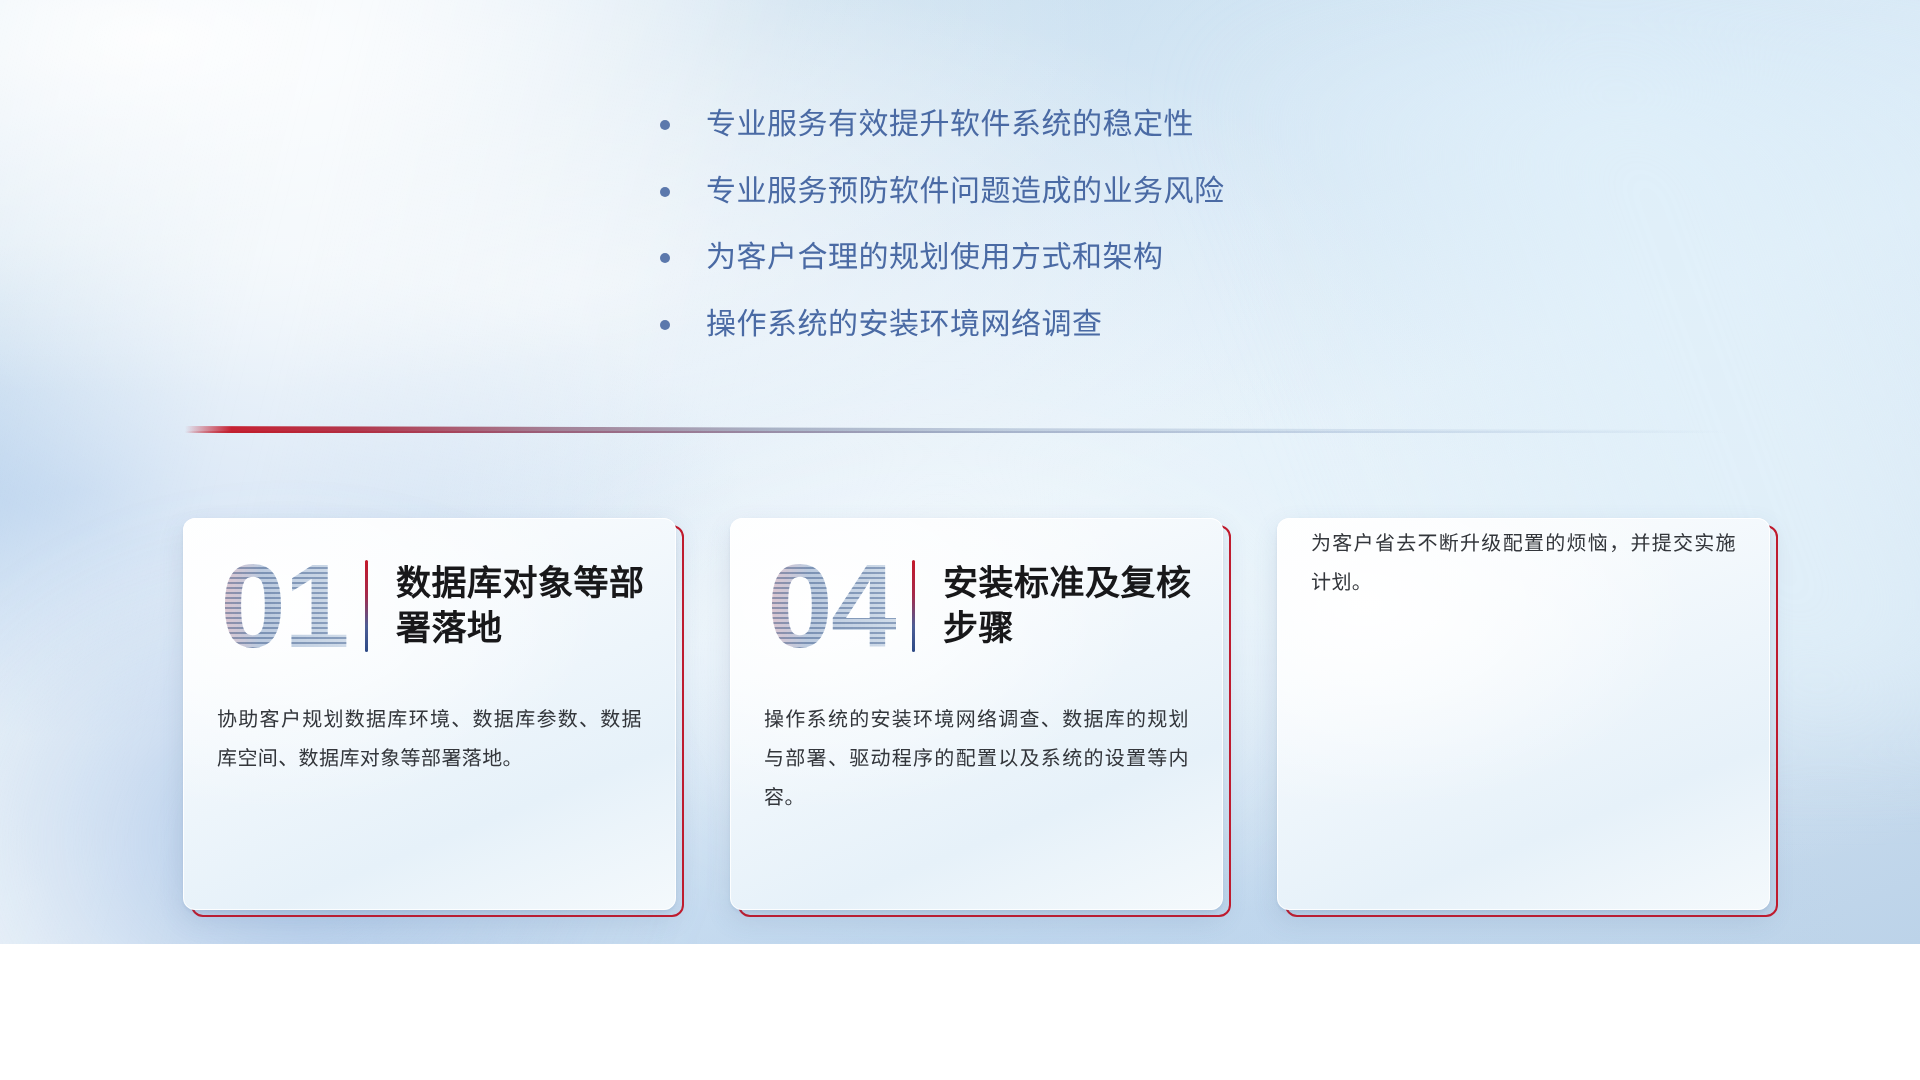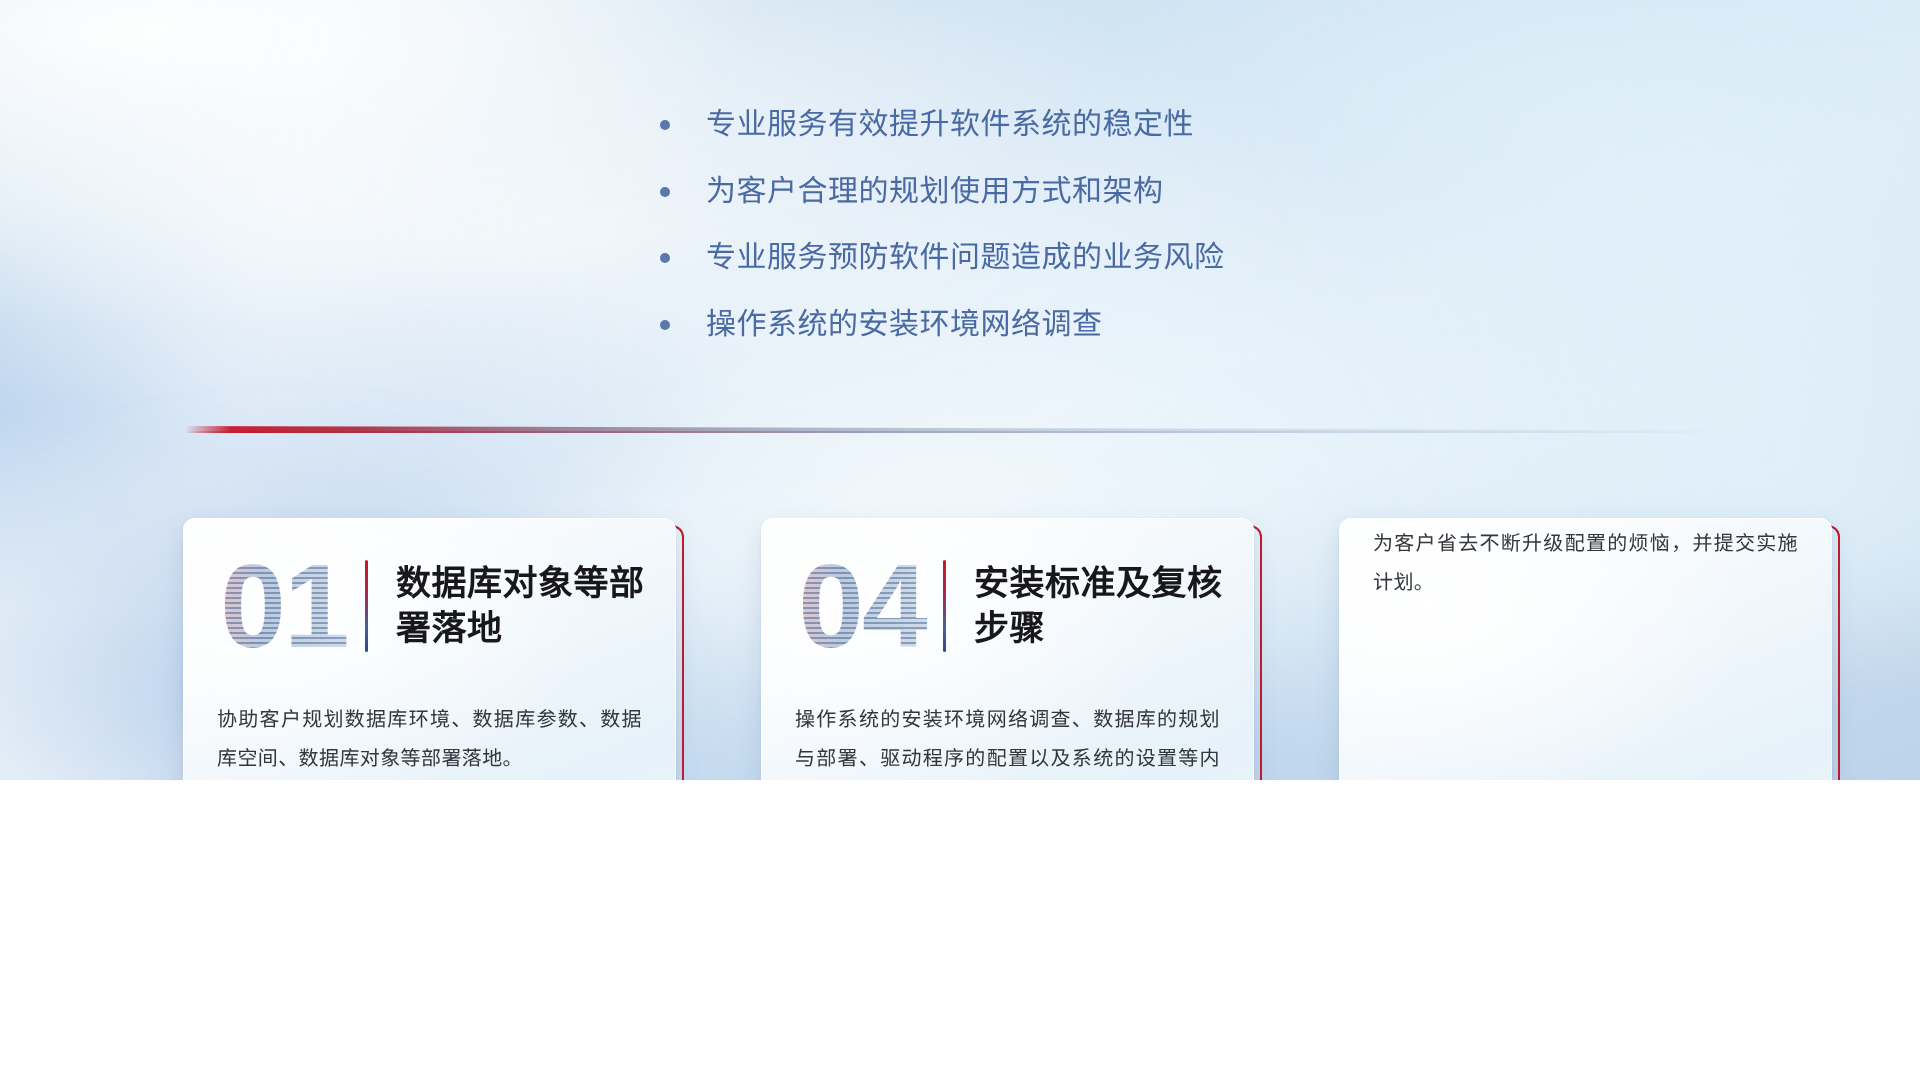--- a/index.html
+++ b/index.html
@@ -9,21 +9,21 @@
     width: 1920px;
     height: 1080px;
     overflow: hidden;
     font-family: "Liberation Sans", "DejaVu Sans", sans-serif;
   }
 
   
   .slide {
     position: relative;
     width: 1920px;
-    height: 780px;
+    height: 944px;
     overflow: hidden;
     background:
       radial-gradient(120% 90% at 8% 4%,  rgba(255,255,255,0.95) 0%, rgba(255,255,255,0.0) 42%),
       radial-gradient(70% 55% at 30% 30%, rgba(255,255,255,0.60) 0%, rgba(255,255,255,0.0) 60%),
       radial-gradient(90% 70% at 88% 12%, rgba(214,234,248,0.75) 0%, rgba(214,234,248,0.0) 55%),
       radial-gradient(80% 65% at 70% 58%, rgba(233,245,252,0.85) 0%, rgba(233,245,252,0.0) 60%),
       radial-gradient(60% 45% at 4% 52%,  rgba(122,168,224,0.50) 0%, rgba(122,168,224,0.0) 58%),
       radial-gradient(75% 60% at 50% 100%,rgba(176,206,236,0.55) 0%, rgba(176,206,236,0.0) 62%),
       linear-gradient(160deg, #cfe2f3 0%, #c5dced 18%, #d9e8f5 38%, #e4eff8 55%, #cfe0f0 75%, #bcd3e9 100%);
   }
@@ -126,21 +126,21 @@
       rgba(140,165,200,0.18) 76%,
       rgba(150,175,210,0.0) 100%);
   }
 
   
   .cards {
     position: absolute;
     left: 183px;
     top: 518px;
     display: flex;
-    gap: 85px;
+    gap: 54px;
   }
   .card-shell {
     position: relative;
     width: 493px;
     height: 392px;
   }
   
   .card-outline {
     position: absolute;
     left: 8px;
@@ -250,26 +250,26 @@
 
   <div class="bullets">
 
     <div class="bullet-row">
       <span class="bullet-dot"></span>
       <span class="bullet-text">专业服务有效提升软件系统的稳定性</span>
     </div>
 
     <div class="bullet-row">
       <span class="bullet-dot"></span>
-      <span class="bullet-text">为客户合理的规划使用方式和架构</span>
+      <span class="bullet-text">专业服务预防软件问题造成的业务风险</span>
     </div>
 
     <div class="bullet-row">
       <span class="bullet-dot"></span>
-      <span class="bullet-text">专业服务预防软件问题造成的业务风险</span>
+      <span class="bullet-text">为客户合理的规划使用方式和架构</span>
     </div>
 
     <div class="bullet-row">
       <span class="bullet-dot"></span>
       <span class="bullet-text">操作系统的安装环境网络调查</span>
     </div>
 
   </div>
 
   <div class="divider-wrap">

